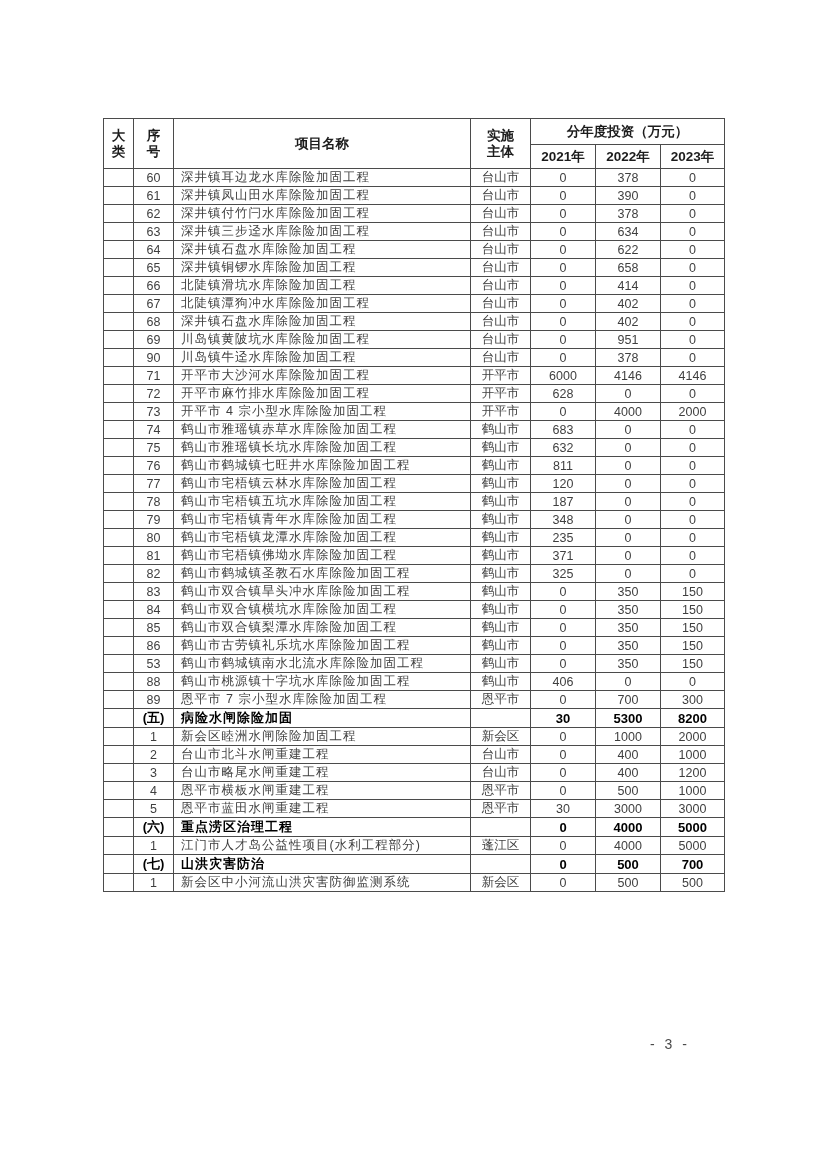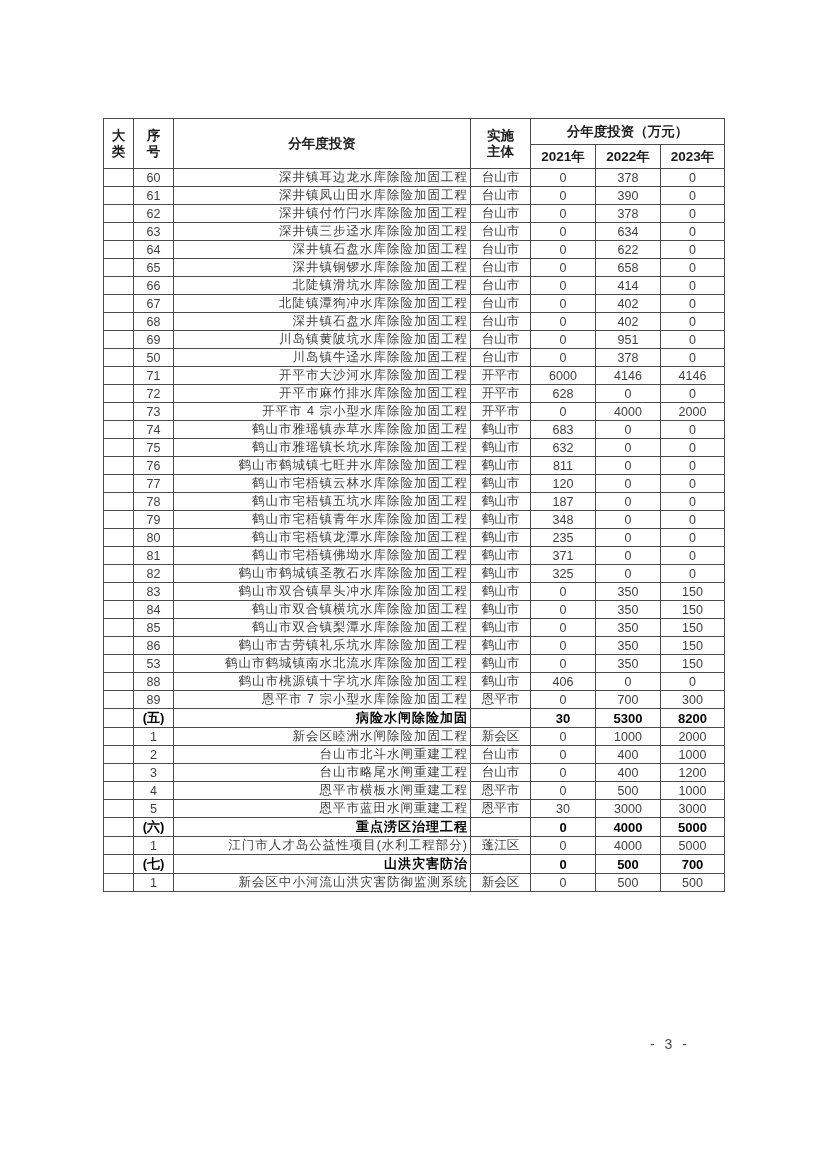--- a/index.html
+++ b/index.html
@@ -40,21 +40,21 @@
     font-size: 13.5px;
     line-height: 1.12;
   }
   th.pre { white-space: pre-line; }
   tbody tr { height: 15px; }
   tbody td {
     font-size: 12.5px;
     color: #3f3f3f;
   }
   tbody td.name {
-    text-align: right;
+    text-align: left;
     padding-left: 7px;
     letter-spacing: 1px;
   }
   tbody tr.section td {
     font-weight: bold;
     color: #000000;
     font-size: 13px;
   }
   .page-number {
     position: absolute;
@@ -80,21 +80,21 @@
       <col style="width:65px">
       <col style="width:65px">
       <col style="width:64px">
     </colgroup>
     <thead>
       <tr class="h1">
         <th rowspan="2" class="pre">大
 类</th>
         <th rowspan="2" class="pre">序
 号</th>
-        <th rowspan="2">分年度投资</th>
+        <th rowspan="2">项目名称</th>
         <th rowspan="2" class="pre">实施
 主体</th>
         <th colspan="3">分年度投资（万元）</th>
       </tr>
       <tr class="h2">
         <th>2021年</th>
         <th>2022年</th>
         <th>2023年</th>
       </tr>
     </thead>
@@ -184,21 +184,21 @@
           <td></td>
           <td>69</td>
           <td class="name">川岛镇黄陂坑水库除险加固工程</td>
           <td>台山市</td>
           <td>0</td>
           <td>951</td>
           <td>0</td>
         </tr>
         <tr>
           <td></td>
-          <td>50</td>
+          <td>90</td>
           <td class="name">川岛镇牛迳水库除险加固工程</td>
           <td>台山市</td>
           <td>0</td>
           <td>378</td>
           <td>0</td>
         </tr>
         <tr>
           <td></td>
           <td>71</td>
           <td class="name">开平市大沙河水库除险加固工程</td>

